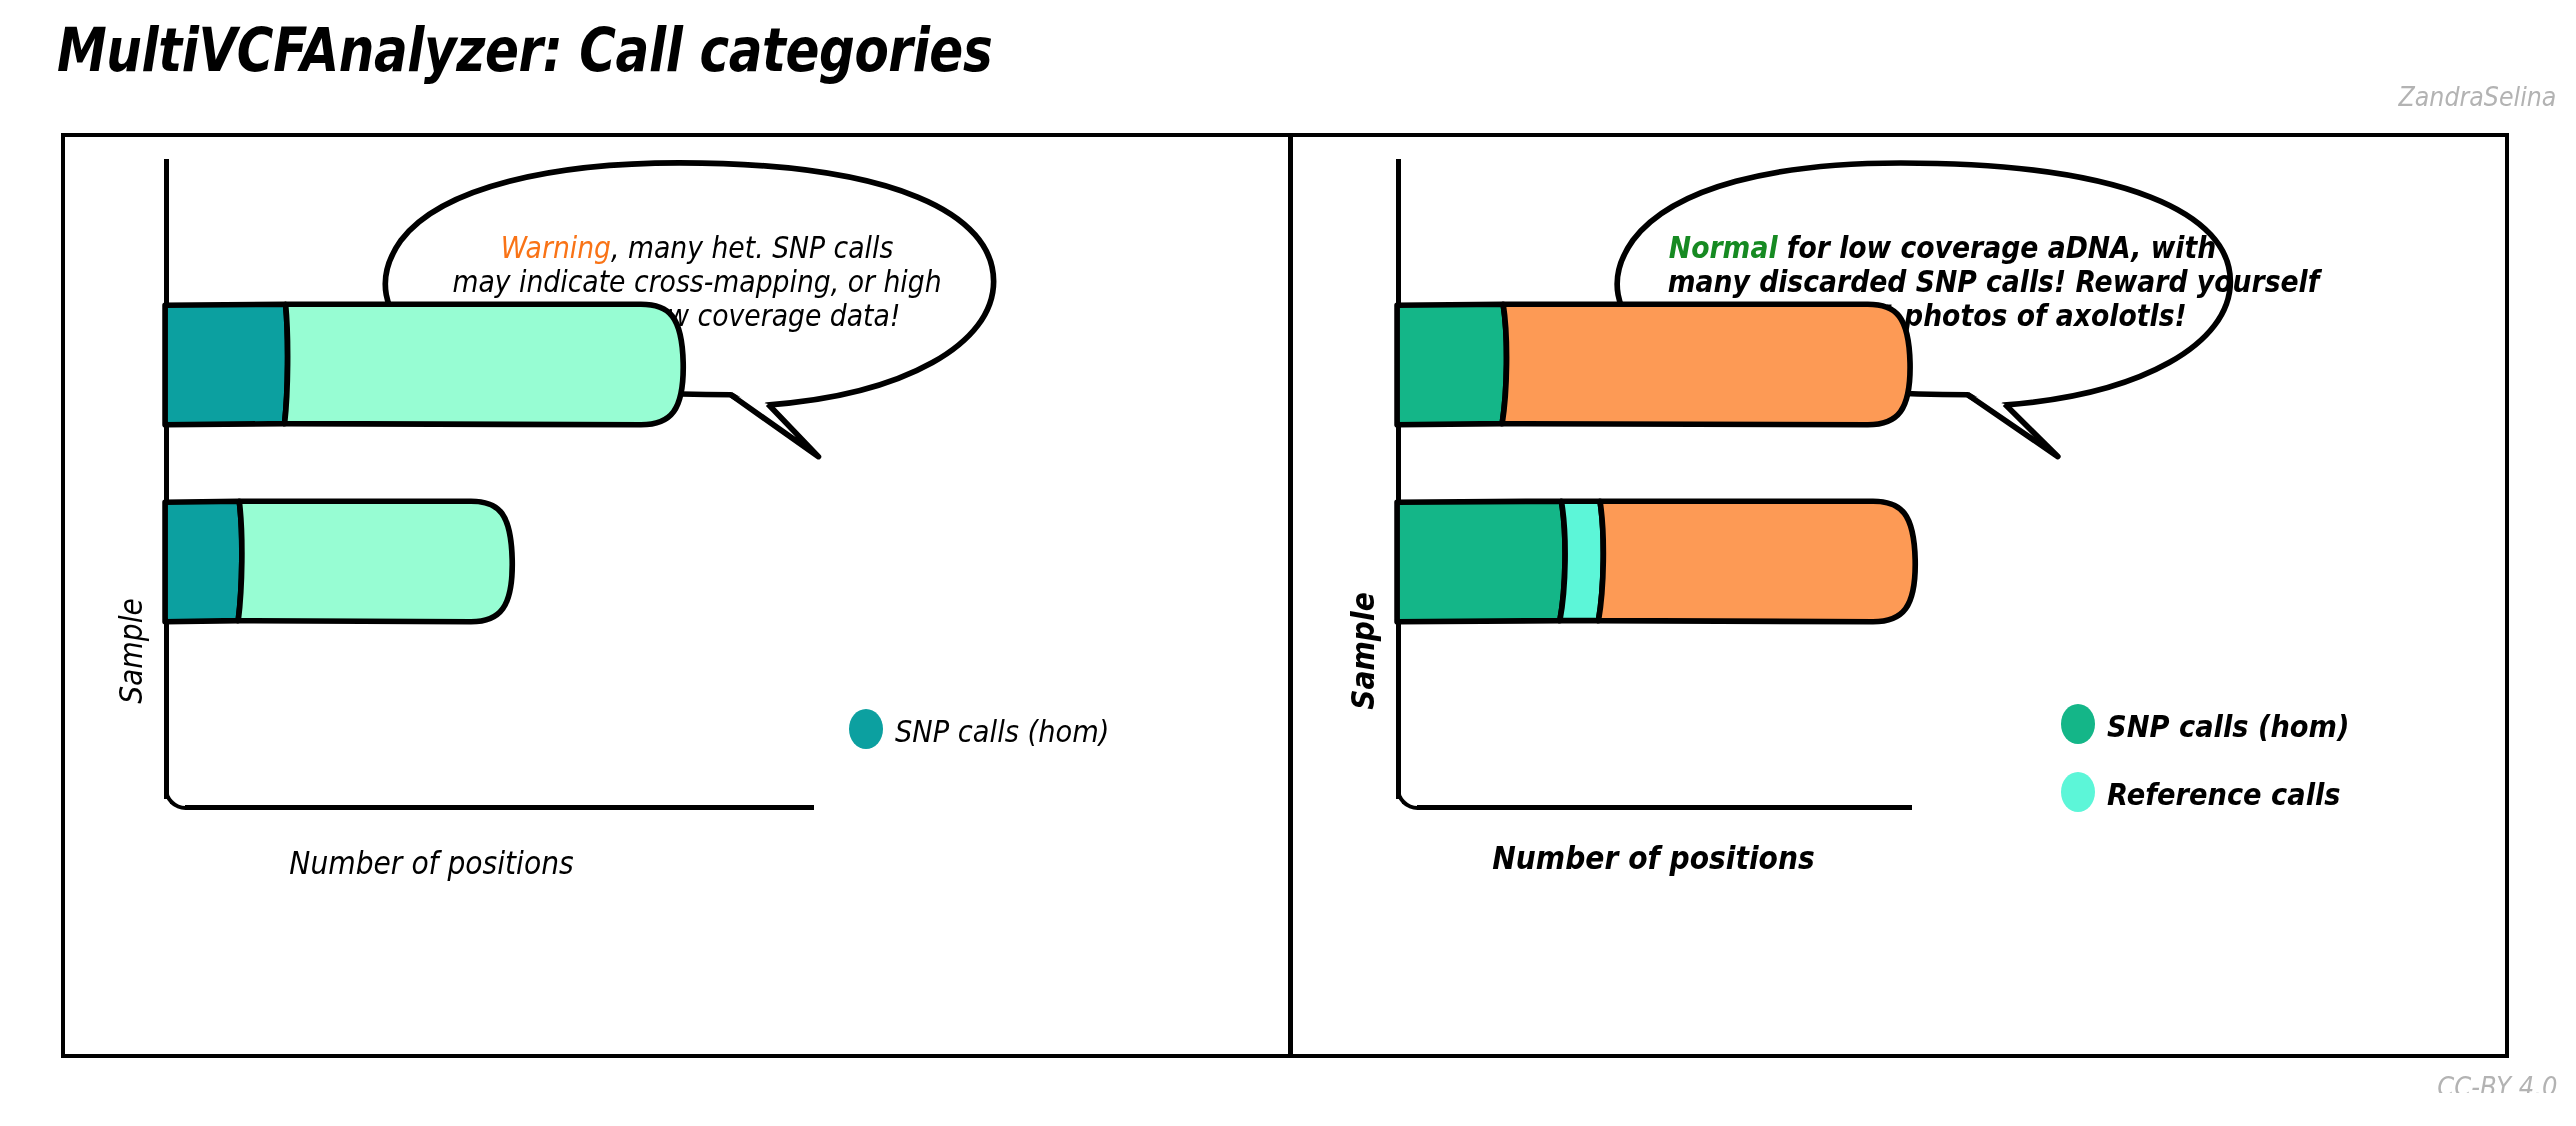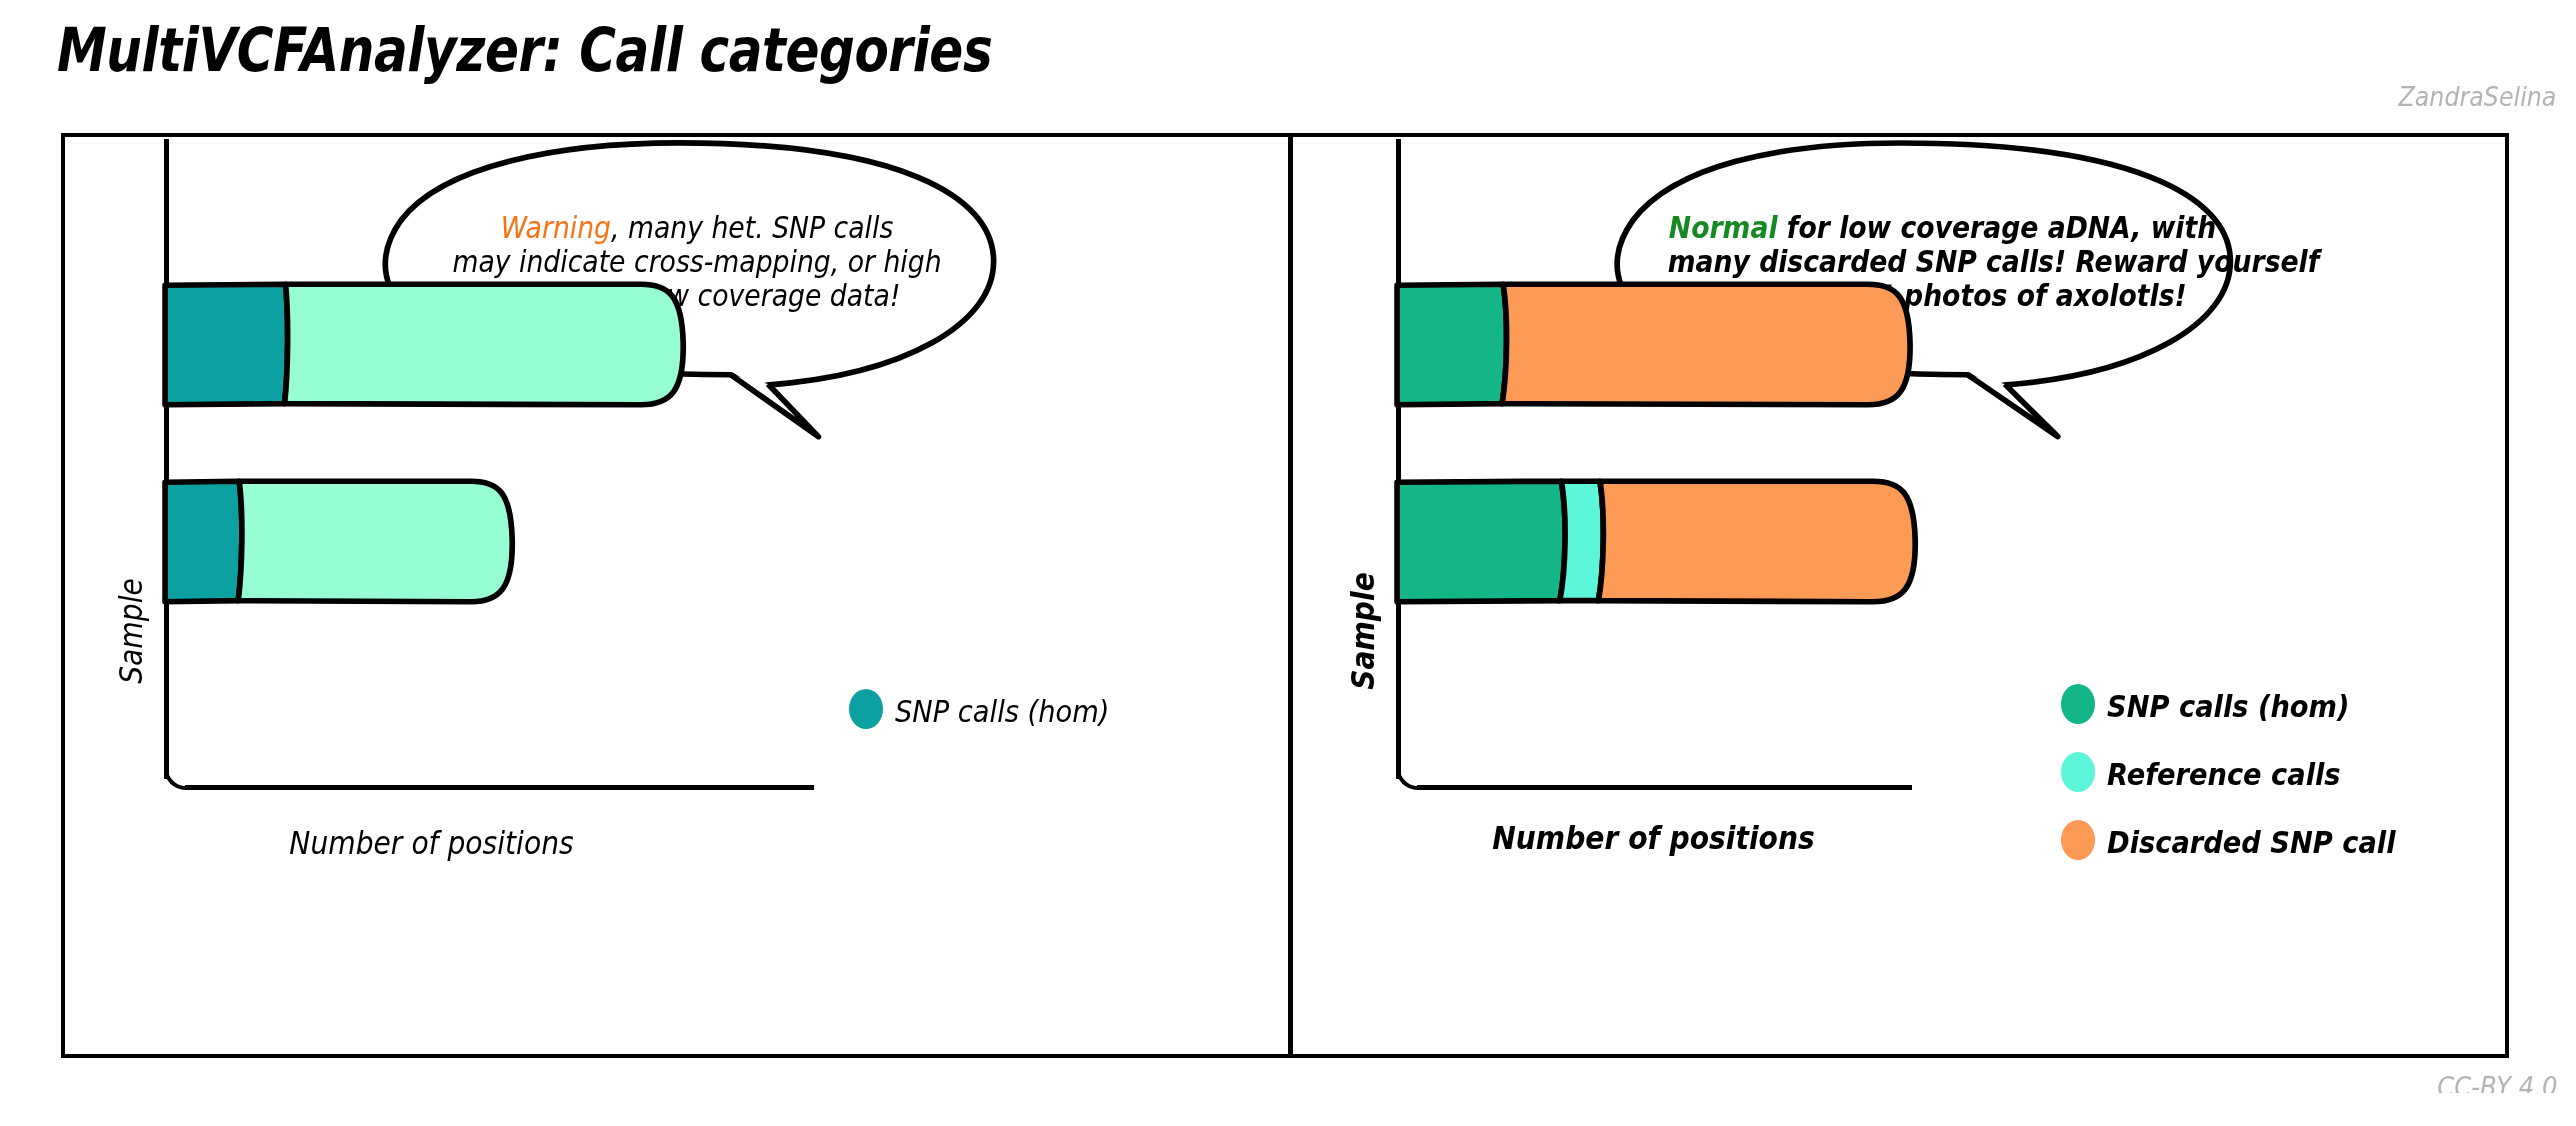--- a/index.html
+++ b/index.html
@@ -74,21 +74,21 @@
     position: absolute;
     left: 1288px;
     top: 133px;
     width: 4.6px;
     height: 925px;
     background: #000000;
   }
 
   .panel {
     position: absolute;
-    top: 117px;
+    top: 137px;
     height: 925px;
   }
   .panel-left  { left: 61px;  width: 1232px; }
   .panel-right { left: 1293px; width: 1216px; font-weight: bold; }
 
   
   .bubble-svg {
     position: absolute;
     top: 0;
     left: 0;
@@ -288,21 +288,17 @@
 
     <div class="legend" style="left:768px; top:567px;">
       <div class="legend-row">
         <span class="legend-dot" style="background:#14B688;"></span>
         <span class="legend-label">SNP calls (hom)</span>
       </div>
       <div class="legend-row">
         <span class="legend-dot" style="background:#5CF6D8;"></span>
         <span class="legend-label">Reference calls</span>
       </div>
-      <div class="legend-row">
-        <span class="legend-dot" style="background:#FD9A55;"></span>
-        <span class="legend-label">Discarded SNP call</span>
-      </div>
     </div>
   </div>
 
 </div>
 
 
 </body></html>

